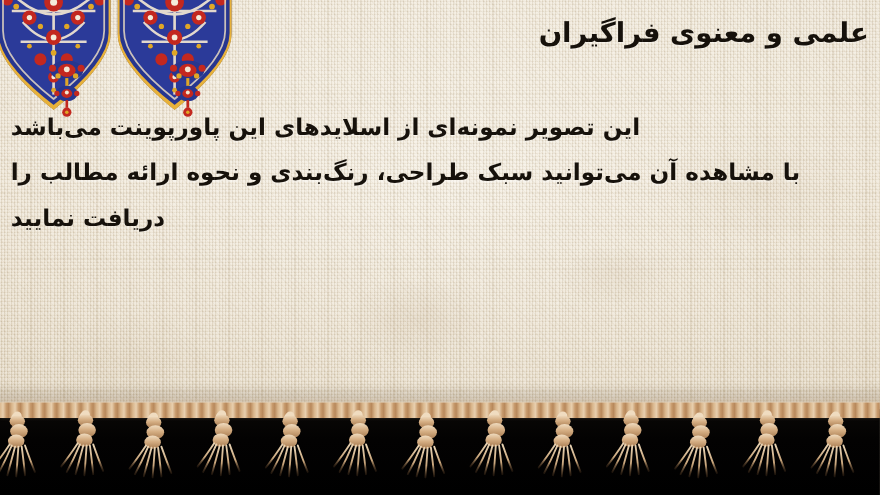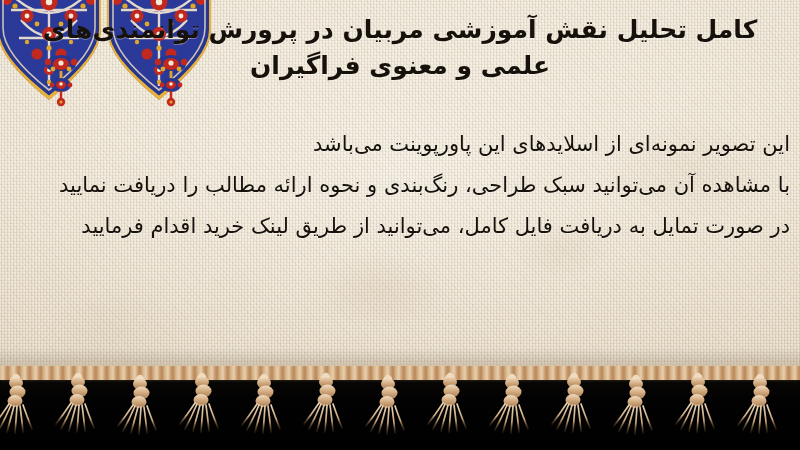--- a/index.html
+++ b/index.html
@@ -97,30 +97,30 @@
     right: 10px;
     width: 780px;
     text-align: center;
     font-size: 25px;
     font-weight: bold;
     line-height: 36px;
     letter-spacing: -0.3px;
     color: #16110b;
     text-shadow: 0 1px 0 rgba(255,255,255,0.30);
   }
-  .title .line2 { display: block; }
+  .title .line2 { display: block; text-align: right; }
 
   .body-text {
     position: absolute;
-    top: 124px;
+    top: 96px;
     right: 10px;
     width: 780px;
-    text-align: right;
+    text-align: left;
     font-size: 21px;
-    font-weight: normal;
+    font-weight: bold;
     line-height: 41px;
     color: #16110b;
     text-shadow: 0 1px 0 rgba(255,255,255,0.30);
   }
   .body-text p { margin: 0; }
 
   
   .motif {
     position: absolute;
     top: -46px;
@@ -349,28 +349,26 @@
       <circle cx="21" cy="32" r="1.8" fill="#f2e7d2"></circle>
       <rect x="19.8" y="39" width="2.4" height="7" fill="#c3281f"></rect>
       <circle cx="21" cy="50" r="4.2" fill="#c3281f"></circle>
       <circle cx="21" cy="50" r="1.6" fill="#e0a726"></circle>
     </g>
   </svg>
 
   <div class="content">
 
     <div class="title">
-      <span>کامل تحلیل نقش آموزشی مربیان در پرورش توانمندی‌های</span>
       <span class="line2">علمی و معنوی فراگیران</span>
     </div>
 
     <div class="body-text">
       <p>این تصویر نمونه‌ای از اسلایدهای این پاورپوینت می‌باشد</p>
       <p>با مشاهده آن می‌توانید سبک طراحی، رنگ‌بندی و نحوه ارائه مطالب را دریافت نمایید</p>
-      <p>در صورت تمایل به دریافت فایل کامل، می‌توانید از طریق لینک خرید اقدام فرمایید</p>
     </div>
 
   </div>
 
   <div class="edge-shadow"></div>
 
   <div class="bottom-band"></div>
   <div class="rope"></div>
 
   <svg class="fringe" viewBox="0 0 800 78" preserveAspectRatio="none" aria-hidden="true">

